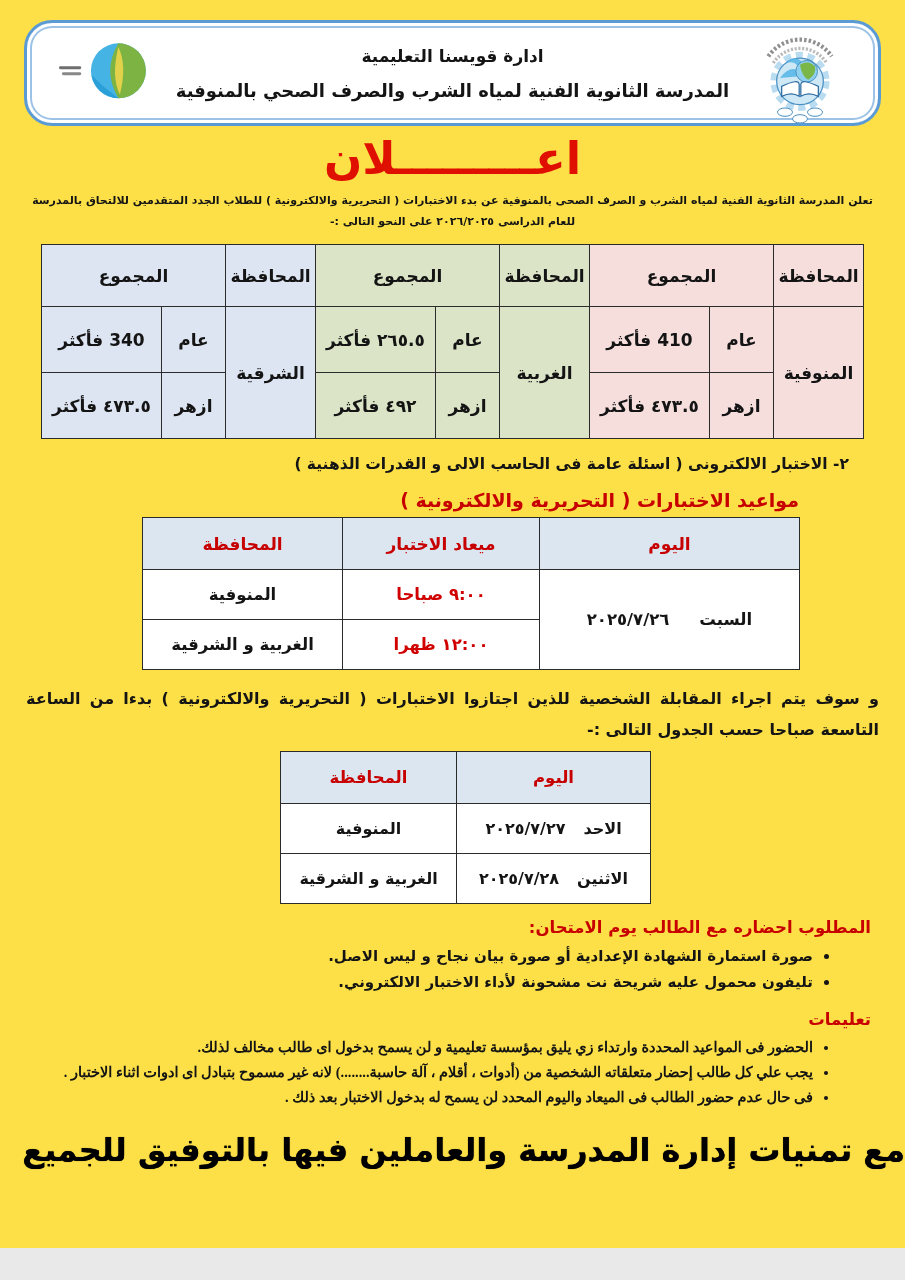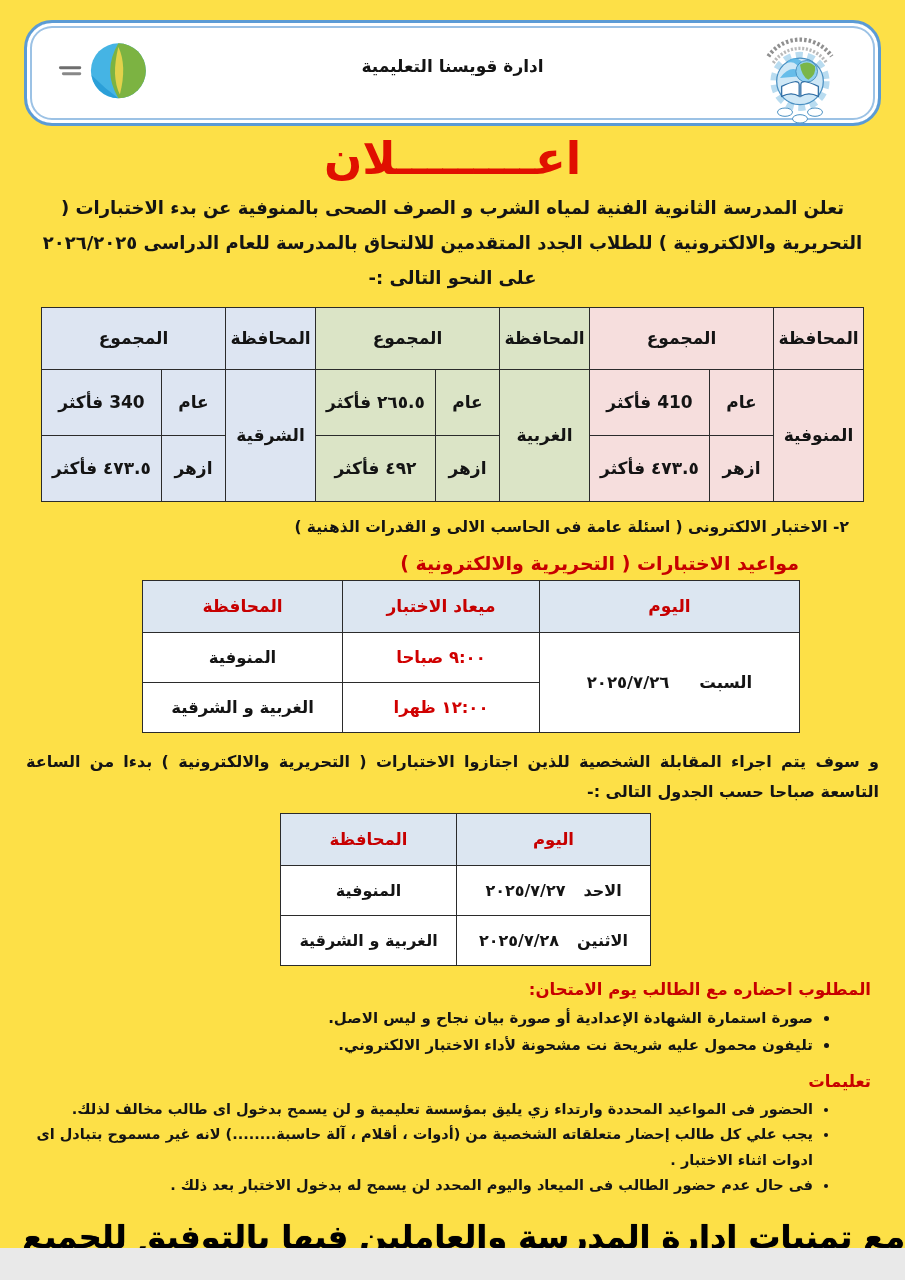--- a/index.html
+++ b/index.html
@@ -21,21 +21,21 @@
   .header-center{ text-align:center; flex:1; padding:0 10px; }
   .header-line1{ font-size:17px; margin-bottom:14px; }
   .header-line2{ font-size:18px; }
   .logo{ width:104px; height:100px; flex:0 0 auto; }
 
   
   .title{ text-align:center; color:#e01000; font-size:45px; line-height:1.1;
           margin:8px 0 4px; letter-spacing:-1px; }
 
   
-  .intro{ margin:6px 26px 0; font-size:18px; line-height:1.95; text-align:center; }
+  .intro{ margin:6px 26px 0; font-size:11px; line-height:1.95; text-align:center; }
 
   
   table{ border-collapse:collapse; table-layout:fixed; }
   th,td{ border:1.5px solid #2b2b2b; text-align:center; vertical-align:middle; padding:2px 4px; }
 
   
   .scores{ width:822px; margin:12px auto 0; }
   .scores th{ height:62px; font-size:17px;margin-left:21px; }
   .scores td{ height:66px; font-size:17px; }
   .c-pink{ background:#f6dedd; }
@@ -61,21 +61,21 @@
   
   .interview-text{ margin:14px 26px 0; font-size:16px; line-height:1.9; text-align:justify; }
   .interview-table{ width:370px; margin:6px 254px 0 auto; }
   .interview-table th{ height:52px; background:#dce6f1; color:#c70000; font-size:16.5px; }
   .interview-table td{ height:50px; font-size:16px; background:#fff; }
   .day-flex-sm{ display:flex; justify-content:center; gap:18px; align-items:center; }
 
   
   ul.bullets{ margin:6px 72px 0 20px; padding:0 20px 0 0; list-style:disc; }
   ul.req-list li{ font-size:15px; line-height:1.75; text-align:right; }
-  ul.inst-list li{ font-size:14.5px; line-height:1.75; text-align:right; }
+  ul.inst-list li{ font-size:14.5px; line-height:1.75; text-align:right;font-family:Liberation Serif, serif; }
 
   
   .footer{ text-align:right; font-size:32px; margin-top:20px; color:#000;
            text-shadow:0 0 0.7px #000; }
 </style>
 </head>
 <body>
 
 <div class="page">
 
@@ -90,20 +90,21 @@
       <path d="M60,50 Q70,44 78,52 Q80,62 70,68 Q62,64 60,50 Z" fill="#7ab648"></path>
       <path d="M38,76 Q59,66 59,74 L59,88 Q50,82 38,88 Z" fill="#ffffff" stroke="#2e6da4" stroke-width="1.5"></path>
       <path d="M82,76 Q61,66 61,74 L61,88 Q70,82 82,88 Z" fill="#ffffff" stroke="#2e6da4" stroke-width="1.5"></path>
       <ellipse cx="42" cy="107" rx="9" ry="5" fill="#fff" stroke="#4a90c2" stroke-width="1.2"></ellipse>
       <ellipse cx="78" cy="107" rx="9" ry="5" fill="#fff" stroke="#4a90c2" stroke-width="1.2"></ellipse>
       <ellipse cx="60" cy="115" rx="9" ry="5" fill="#fff" stroke="#4a90c2" stroke-width="1.2"></ellipse>
     </svg>
 
     <div class="header-center">
       <div class="header-line1">ادارة قويسنا التعليمية</div>
+      <div class="header-line2">المدرسة الثانوية الفنية لمياه الشرب والصرف الصحي بالمنوفية</div>
     </div>
 
     <svg class="logo" viewBox="0 0 140 110">
       <circle cx="88" cy="52" r="37" fill="#45b4e4"></circle>
       <path d="M88,15 A37,37 0 0 1 88,89 Q66,52 88,15 Z" fill="#7cb342"></path>
       <path d="M88,20 Q100,45 90,84 Q78,60 88,20 Z" fill="#e2d24b"></path>
       <path d="M52,58 Q70,76 88,89 A37,37 0 0 1 52,58 Z" fill="#2b9fd8"></path>
       <rect x="8" y="46" width="30" height="4" rx="2" fill="#555" opacity="0.85"></rect>
       <rect x="12" y="54" width="26" height="4" rx="2" fill="#555" opacity="0.7"></rect>
     </svg>

